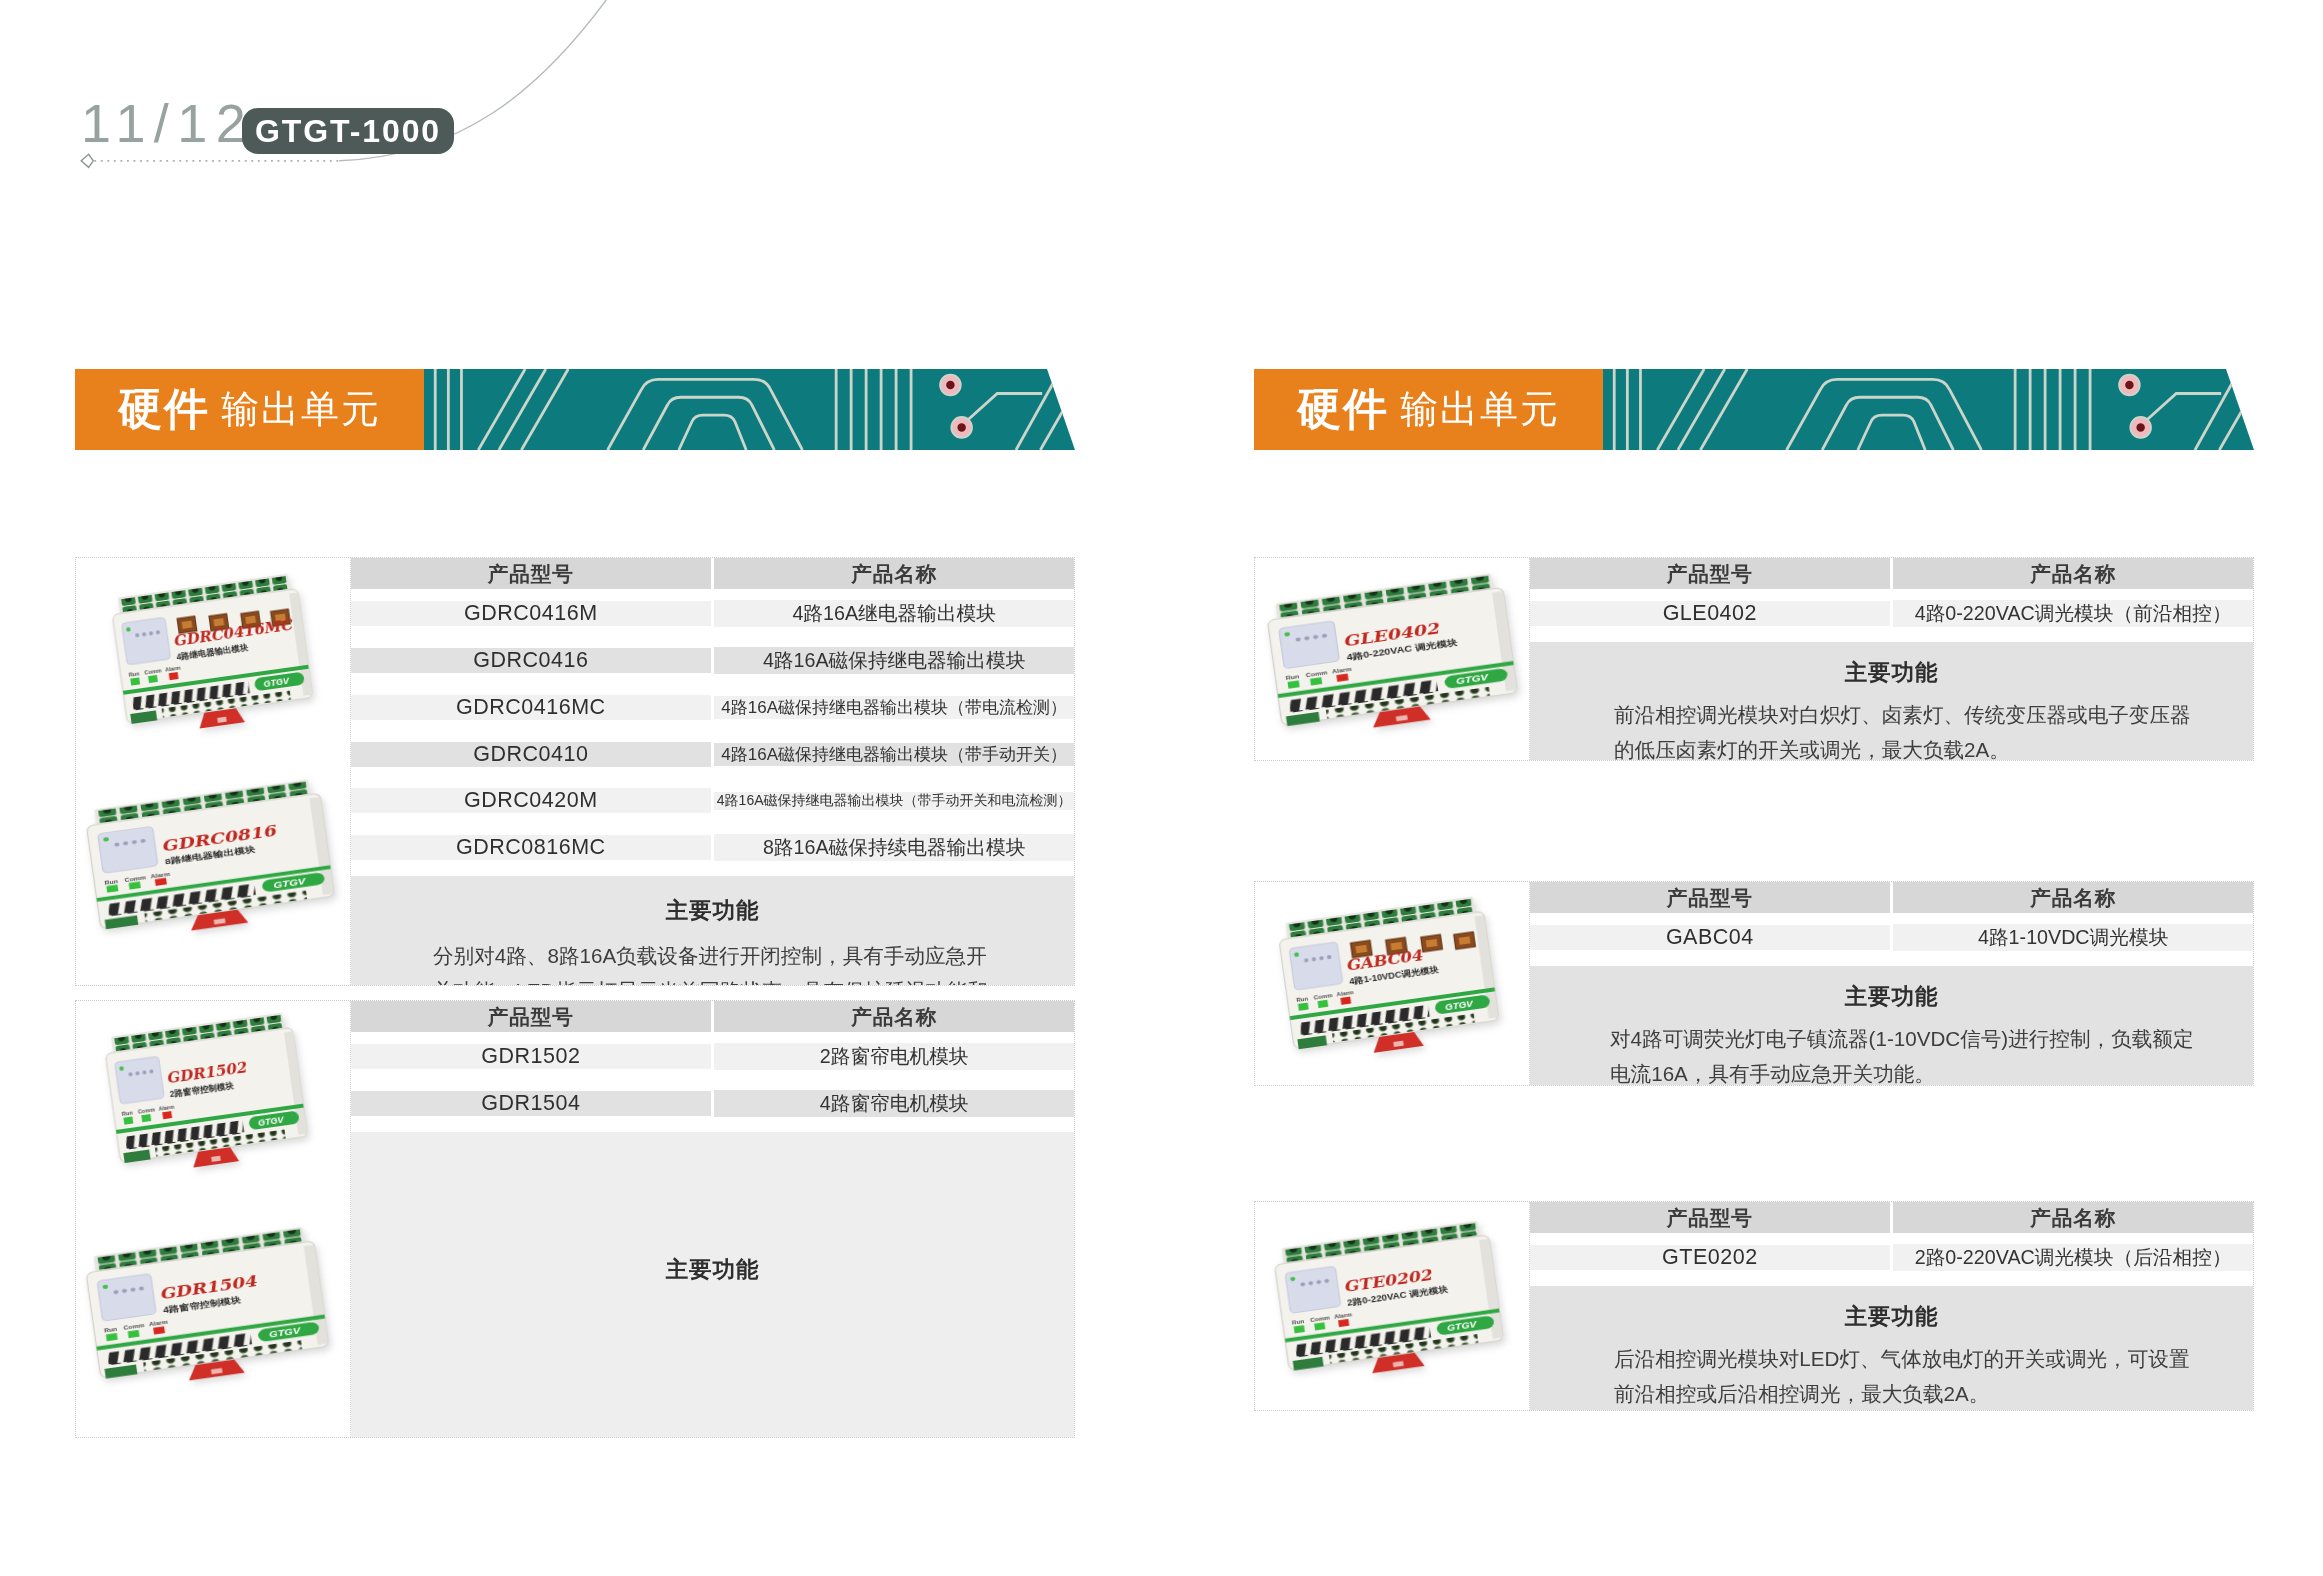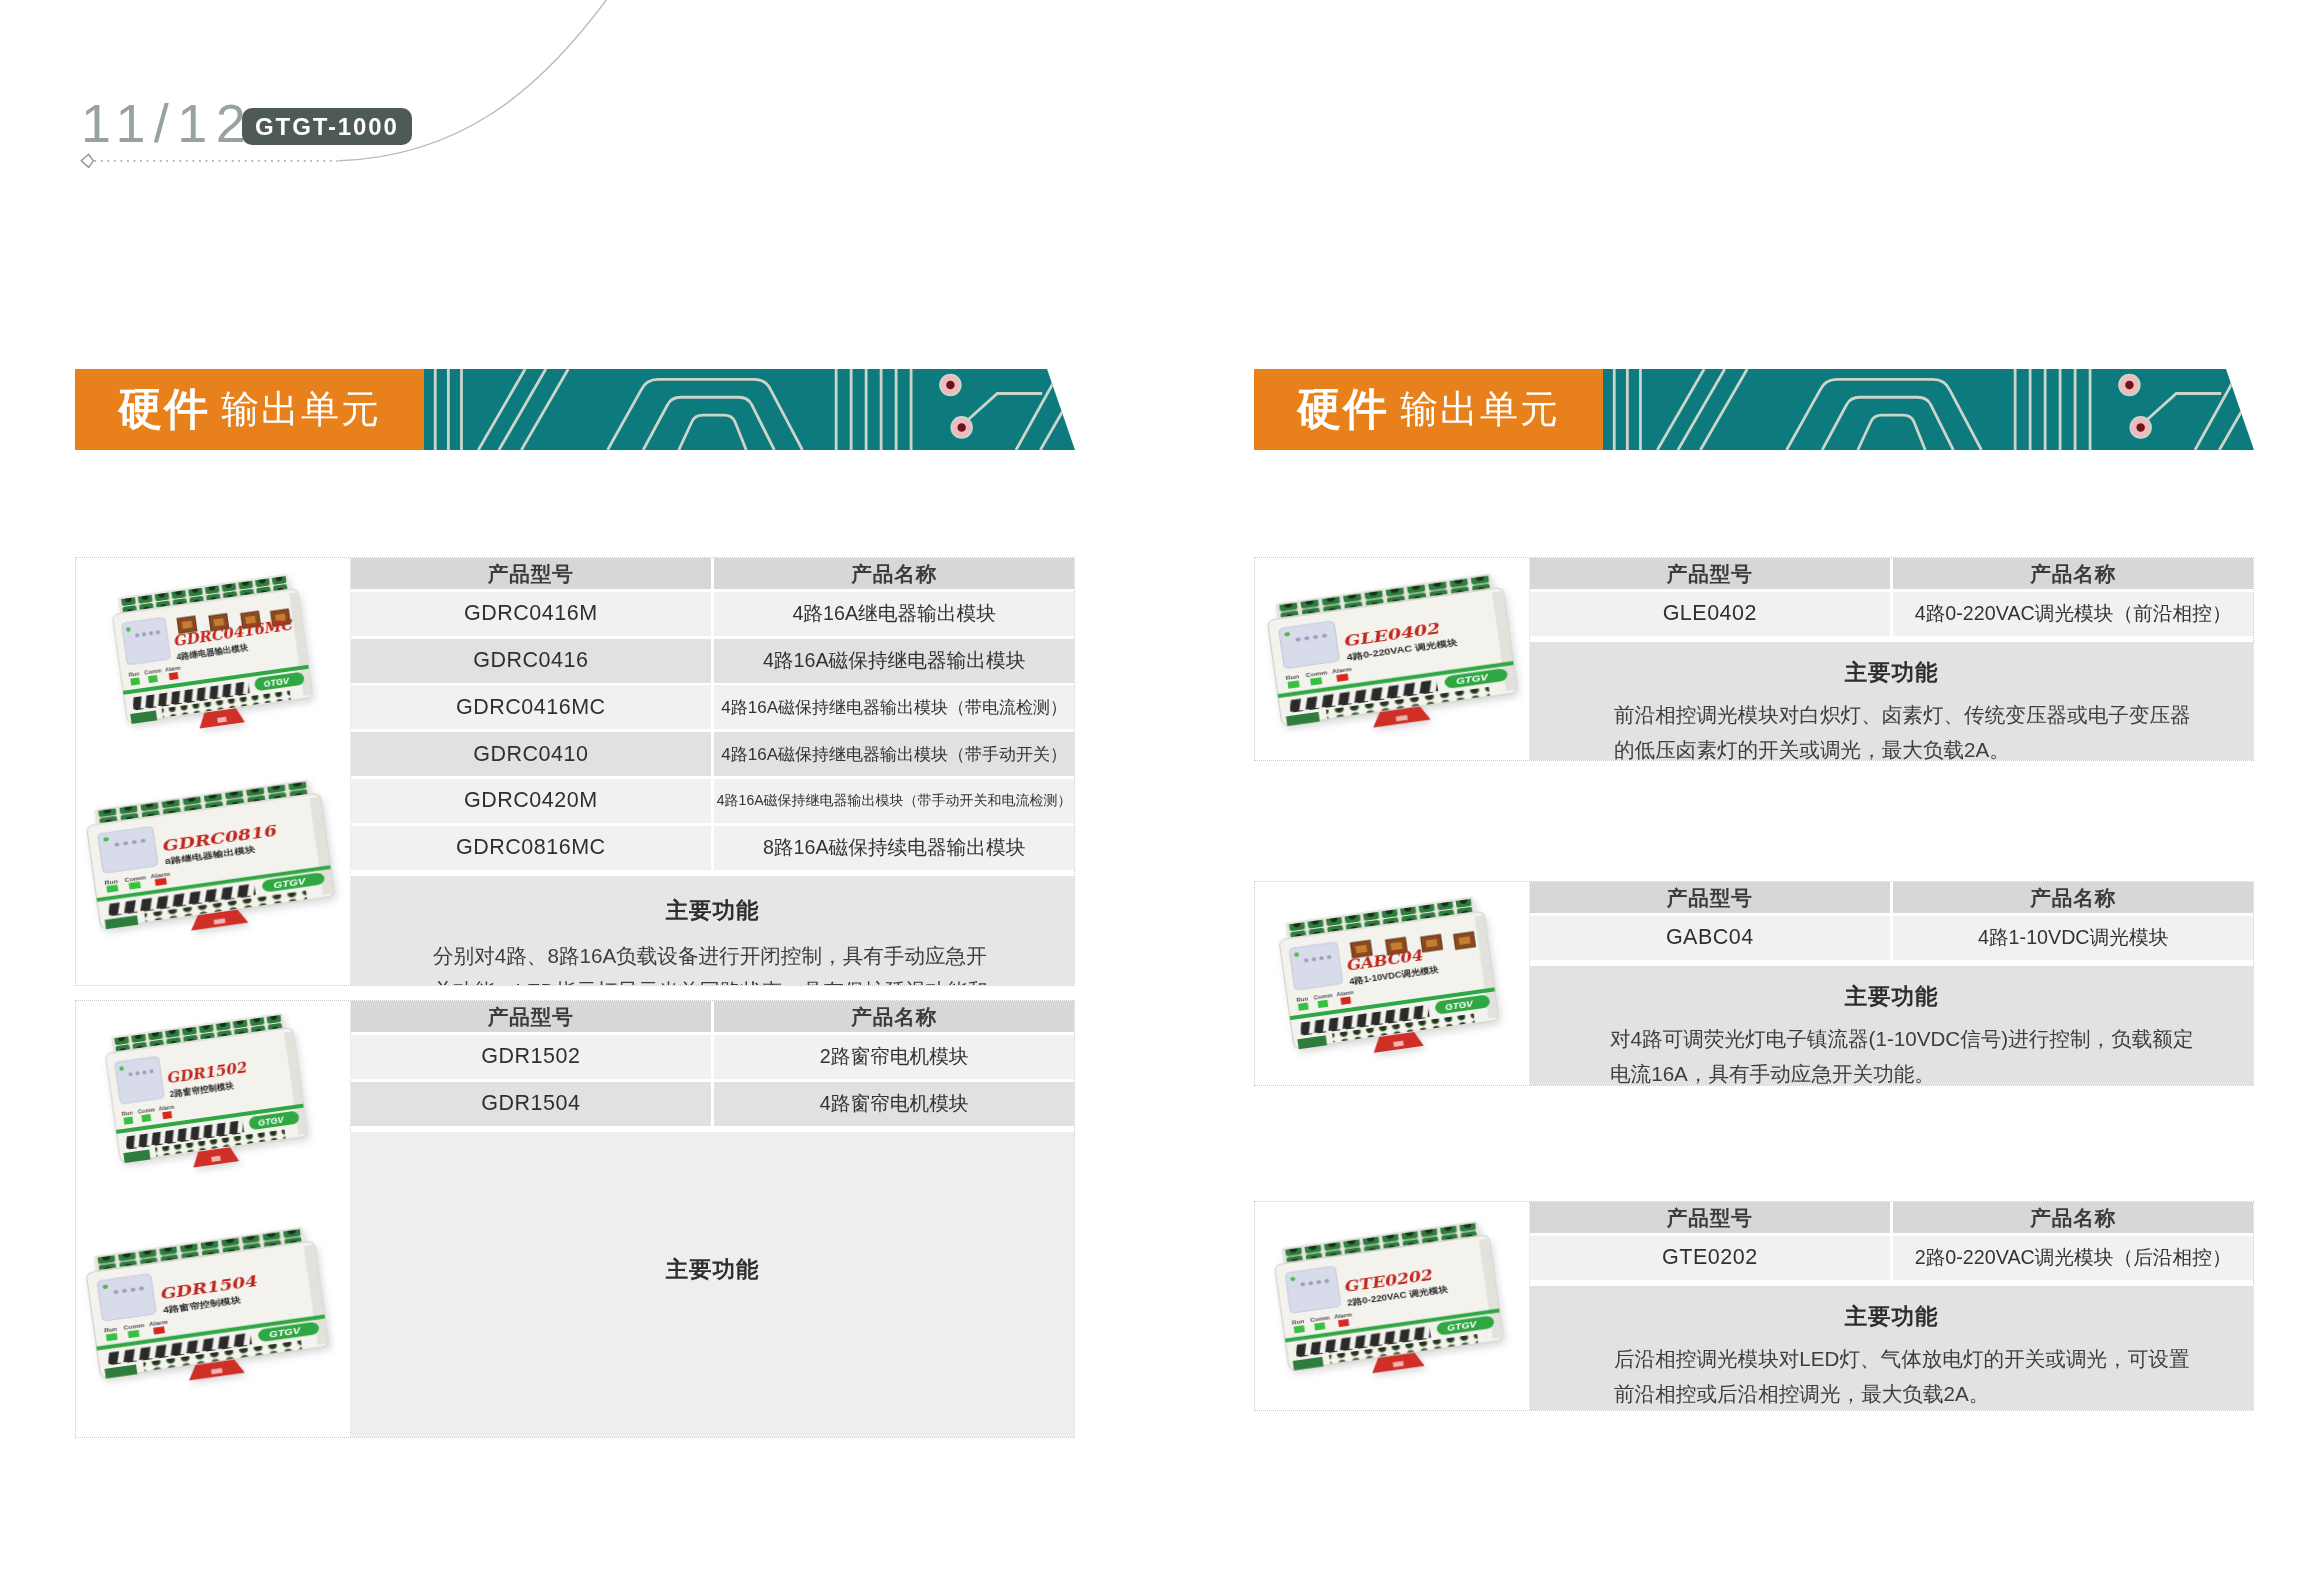--- a/index.html
+++ b/index.html
@@ -3,22 +3,22 @@
 <meta charset="utf-8">
 <style>
   html,body{margin:0;padding:0;background:#ffffff;}
   #page{position:relative;width:2324px;height:1577px;background:#fff;overflow:hidden;
         font-family:"Liberation Sans",sans-serif;color:#3a3a3a;}
 
   
   .pagenum{position:absolute;left:81px;top:92px;font-size:54px;font-weight:300;
            color:#98a2a0;letter-spacing:8.4px;}
   .model-badge{position:absolute;left:242px;top:108px;background:#4d5a58;color:#fff;
-           font-size:24px;font-weight:700;letter-spacing:1.9px;padding:4.7px 13px;
-           border-radius:10px;}
+           font-size:32px;font-weight:700;letter-spacing:1.9px;padding:4.7px 13px;
+           border-radius:16px;}
   .deco-svg{position:absolute;left:0;top:0;}
 
   
   .col{position:absolute;top:369px;width:1000px;}
   .col-left{left:75px;}
   .col-right{left:1254px;}
 
   
   .banner{display:flex;height:81px;}
   .banner-label{width:349px;flex:none;background:#e8811c;color:#fff;display:flex;
@@ -31,21 +31,21 @@
   
   .block{display:flex;border:0.9px dotted #c9cbc9;background:#fff;}
   .imgcell{width:274px;flex:none;position:relative;border-right:0.9px dotted #d6d8d6;background:#fff;}
   .tablecell{flex:1;display:flex;flex-direction:column;min-width:0;}
 
   .trow{display:flex;gap:3.7px;margin-bottom:2.8px;flex:none;}
   .trow .tcell{flex:1;min-width:0;display:flex;align-items:center;justify-content:center;
                overflow:hidden;white-space:nowrap;}
   .thead{height:31px;}
   .thead .tcell{background:#d7d7d7;font-weight:700;font-size:20.6px;color:#3b3b3b;letter-spacing:0.9px;}
-  .drow{height:44px;}
+  .drow{height:44px;align-items:center;}
   .drow .t-model{font-size:21.5px;color:#2f2f2f;letter-spacing:0.5px;}
   .drow .t-name{font-size:19.7px;color:#333;}
   .r-light .tcell{background:#f1f1f1;}
   .r-dark  .tcell{background:#e1e1e1;}
 
   .funcpanel{flex:1;margin-top:3.7px;background:#e6e6e6;overflow:hidden;}
   .col-right .funcpanel{background:#e2e2e2;}
   .funcpanel.pale{background:#eeeeee;}
   .functitle{text-align:center;font-size:22.5px;font-weight:700;color:#2e2e2e;margin-top:19px;letter-spacing:0.9px;}
   .funcbody{font-size:20.6px;line-height:35px;color:#3d3d3d;margin-top:12px;padding:0 75px 0 82px;text-align:left;}

